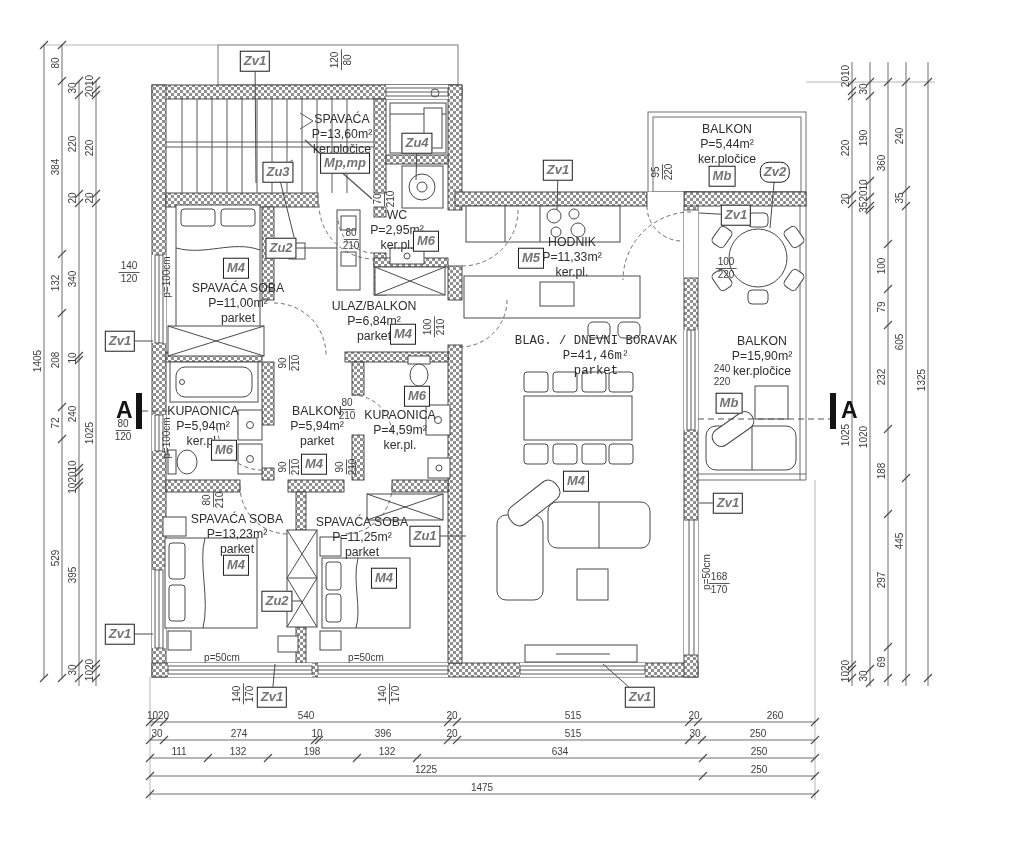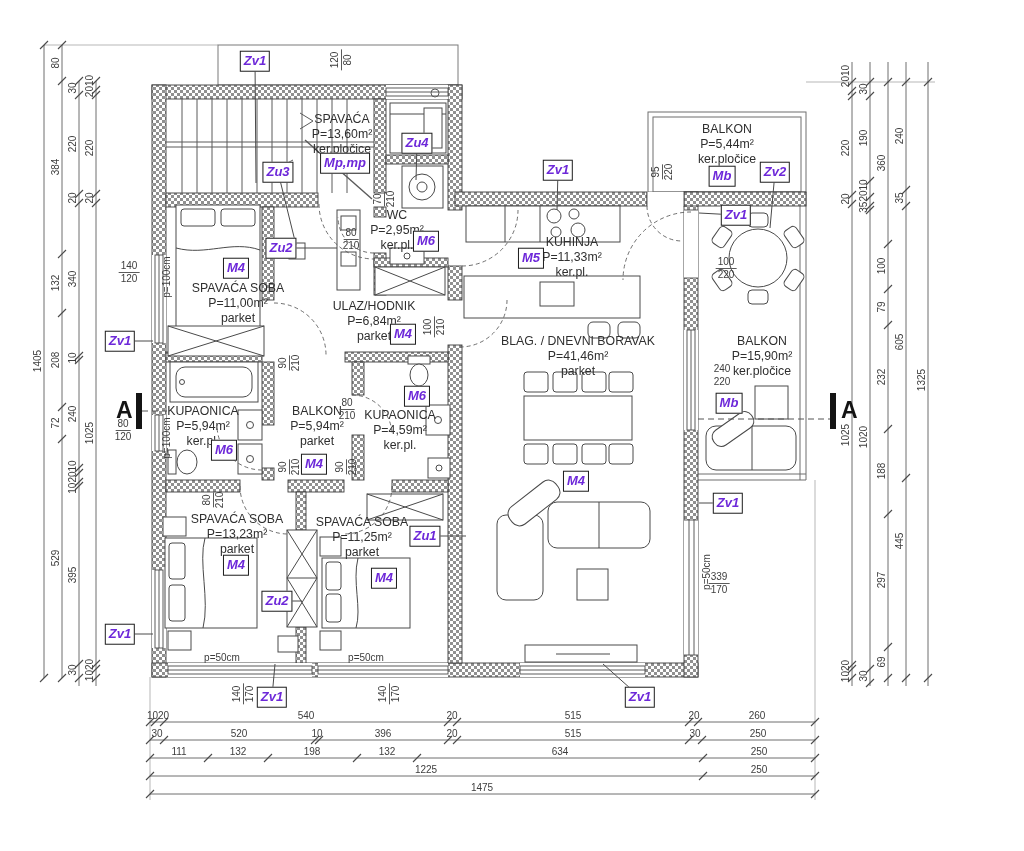--- a/index.html
+++ b/index.html
@@ -11,21 +11,21 @@
        white-space:nowrap;letter-spacing:0;}
   .dim.rot{transform:translate(-50%,-50%) rotate(-90deg);}
   .note{position:absolute;transform:translate(-50%,-50%);font-size:10px;color:#3d3d3d;white-space:nowrap;}
   .note.rot{transform:translate(-50%,-50%) rotate(-90deg);}
   .frac{position:absolute;transform:translate(-50%,-50%);display:flex;flex-direction:column;
         align-items:center;font-size:10px;color:#3d3d3d;line-height:1.15;}
   .frac.rot{transform:translate(-50%,-50%) rotate(-90deg);}
   .frac .fa{border-bottom:1px solid #5a5a5a;padding:0 2px;}
   .frac .fb{padding:0 2px;}
   .tag{position:absolute;transform:translate(-50%,-50%);border:1.5px solid #1c1c1c;background:#fff;
-       padding:0 3px 1px 3px;font-style:italic;font-weight:bold;font-size:13px;color:#6d28d9;
+       padding:0 3px 1px 3px;font-style:italic;font-weight:bold;font-size:13px;color:#737373;
        white-space:nowrap;line-height:1.35;}
   .room{position:absolute;transform:translateX(-50%);text-align:center;color:#2f2f2f;
         font-size:12.3px;line-height:1.22;white-space:nowrap;}
   .sec-label{position:absolute;font-weight:bold;font-size:23px;color:#141414;
              font-family:"Liberation Sans",sans-serif;}
 </style>
 </head>
 <body>
 
 <div class="stage">
@@ -520,23 +520,23 @@
       <div class="dim rot" style="left: 899px; top: 136px;">240</div>
       <div class="dim rot" style="left: 899px; top: 198px;">35</div>
       <div class="dim rot" style="left: 899px; top: 342px;">605</div>
       <div class="dim rot" style="left: 899px; top: 541px;">445</div>
       <div class="dim rot" style="left: 921px; top: 380px;">1325</div>
       <div class="dim" style="left: 158px; top: 715px;">1020</div>
       <div class="dim" style="left: 306px; top: 715px;">540</div>
       <div class="dim" style="left: 452px; top: 715px;">20</div>
       <div class="dim" style="left: 573px; top: 715px;">515</div>
       <div class="dim" style="left: 694px; top: 715px;">20</div>
-      <div class="dim" style="left: 757px; top: 715px;">260</div>
+      <div class="dim" style="left: 775px; top: 715px;">260</div>
       <div class="dim" style="left: 157px; top: 733px;">30</div>
-      <div class="dim" style="left: 239px; top: 733px;">520</div>
+      <div class="dim" style="left: 239px; top: 733px;">274</div>
       <div class="dim" style="left: 317px; top: 733px;">10</div>
       <div class="dim" style="left: 383px; top: 733px;">396</div>
       <div class="dim" style="left: 452px; top: 733px;">20</div>
       <div class="dim" style="left: 573px; top: 733px;">515</div>
       <div class="dim" style="left: 695px; top: 733px;">30</div>
       <div class="dim" style="left: 758px; top: 733px;">250</div>
       <div class="dim" style="left: 179px; top: 751px;">111</div>
       <div class="dim" style="left: 238px; top: 751px;">132</div>
       <div class="dim" style="left: 312px; top: 751px;">198</div>
       <div class="dim" style="left: 387px; top: 751px;">132</div>
@@ -549,40 +549,40 @@
         <div class="rn">SPAVAĆA</div>
         <div>P=13,60m²</div>
         <div>ker.pločice</div>
       </div>
       <div class="room" style="left: 238px; top: 281px;">
         <div class="rn">SPAVAĆA SOBA</div>
         <div>P=11,00m²</div>
         <div>parket</div>
       </div>
       <div class="room" style="left: 374px; top: 299px;">
-        <div class="rn">ULAZ/HODNIK</div>
+        <div class="rn">ULAZ/BALKON</div>
         <div>P=6,84m²</div>
         <div>parket</div>
       </div>
       <div class="room" style="left: 397px; top: 208px;">
         <div class="rn">WC</div>
         <div>P=2,95m²</div>
         <div>ker.pl.</div>
       </div>
       <div class="room" style="left: 572px; top: 235px;">
-        <div class="rn">KUHINJA</div>
+        <div class="rn">HODNIK</div>
         <div>P=11,33m²</div>
         <div>ker.pl.</div>
       </div>
       <div class="room" style="left: 727px; top: 122px;">
         <div class="rn">BALKON</div>
         <div>P=5,44m²</div>
         <div>ker.pločice</div>
       </div>
-      <div class="room" style="left: 578px; top: 334px;">
+      <div class="room" style="left: 596px; top: 334px; font-family: Liberation Mono, monospace;">
         <div class="rn">BLAG. / DNEVNI BORAVAK</div>
         <div>P=41,46m²</div>
         <div>parket</div>
       </div>
       <div class="room" style="left: 203px; top: 404px;">
         <div class="rn">KUPAONICA</div>
         <div>P=5,94m²</div>
         <div>ker.pl.</div>
       </div>
       <div class="room" style="left: 317px; top: 404px;">
@@ -613,21 +613,21 @@
       <div class="tag" style="left: 255px; top: 61px;">Zv1</div>
       <div class="tag" style="left: 278px; top: 172px; text-align: right;">Zu3</div>
       <div class="tag" style="left: 345px; top: 163px;">Mp,mp</div>
       <div class="tag" style="left: 417px; top: 143px;">Zu4</div>
       <div class="tag" style="left: 558px; top: 170px;">Zv1</div>
       <div class="tag" style="left: 426px; top: 241px;">M6</div>
       <div class="tag" style="left: 281px; top: 248px;">Zu2</div>
       <div class="tag" style="left: 236px; top: 268px;">M4</div>
       <div class="tag" style="left: 531px; top: 258px;">M5</div>
       <div class="tag" style="left: 722px; top: 176px;">Mb</div>
-      <div class="tag" style="left: 775px; top: 172px;">Zv2</div>
+      <div class="tag" style="left: 775px; top: 172px; border-radius: 9px;">Zv2</div>
       <div class="tag" style="left: 736px; top: 215px;">Zv1</div>
       <div class="tag" style="left: 120px; top: 341px;">Zv1</div>
       <div class="tag" style="left: 403px; top: 334px;">M4</div>
       <div class="tag" style="left: 729px; top: 403px;">Mb</div>
       <div class="tag" style="left: 224px; top: 450px;">M6</div>
       <div class="tag" style="left: 314px; top: 464px;">M4</div>
       <div class="tag" style="left: 417px; top: 396px;">M6</div>
       <div class="tag" style="left: 576px; top: 481px;">M4</div>
       <div class="tag" style="left: 425px; top: 536px;">Zu1</div>
       <div class="tag" style="left: 236px; top: 565px;">M4</div>
@@ -683,21 +683,21 @@
       </div>
       <div class="frac" style="left: 129px; top: 272px;">
         <span class="fa">140</span>
         <span class="fb">120</span>
       </div>
       <div class="frac" style="left: 123px; top: 430px;">
         <span class="fa">80</span>
         <span class="fb">120</span>
       </div>
       <div class="frac" style="left: 719px; top: 583px;">
-        <span class="fa">339</span>
+        <span class="fa">168</span>
         <span class="fb">170</span>
       </div>
       <div class="frac rot" style="left: 243px; top: 694px;">
         <span class="fa">140</span>
         <span class="fb">170</span>
       </div>
       <div class="frac rot" style="left: 389px; top: 694px;">
         <span class="fa">140</span>
         <span class="fb">170</span>
       </div>

